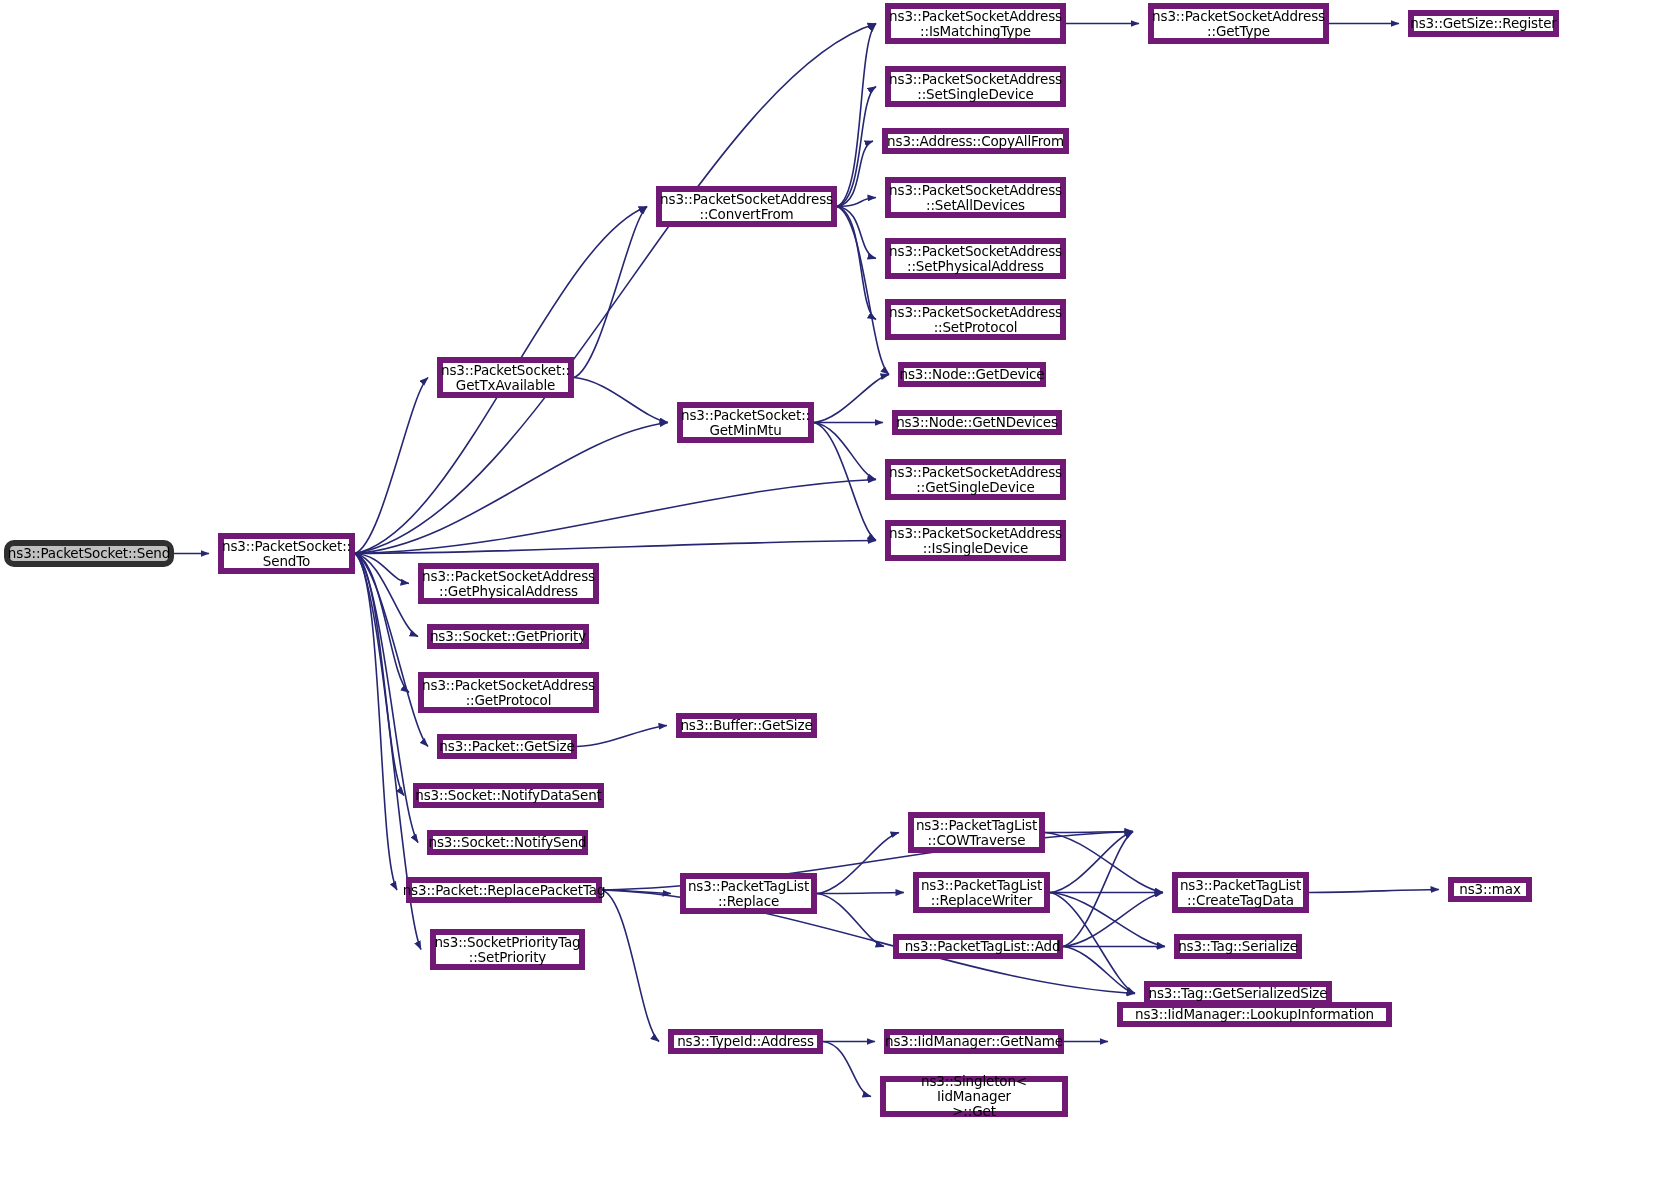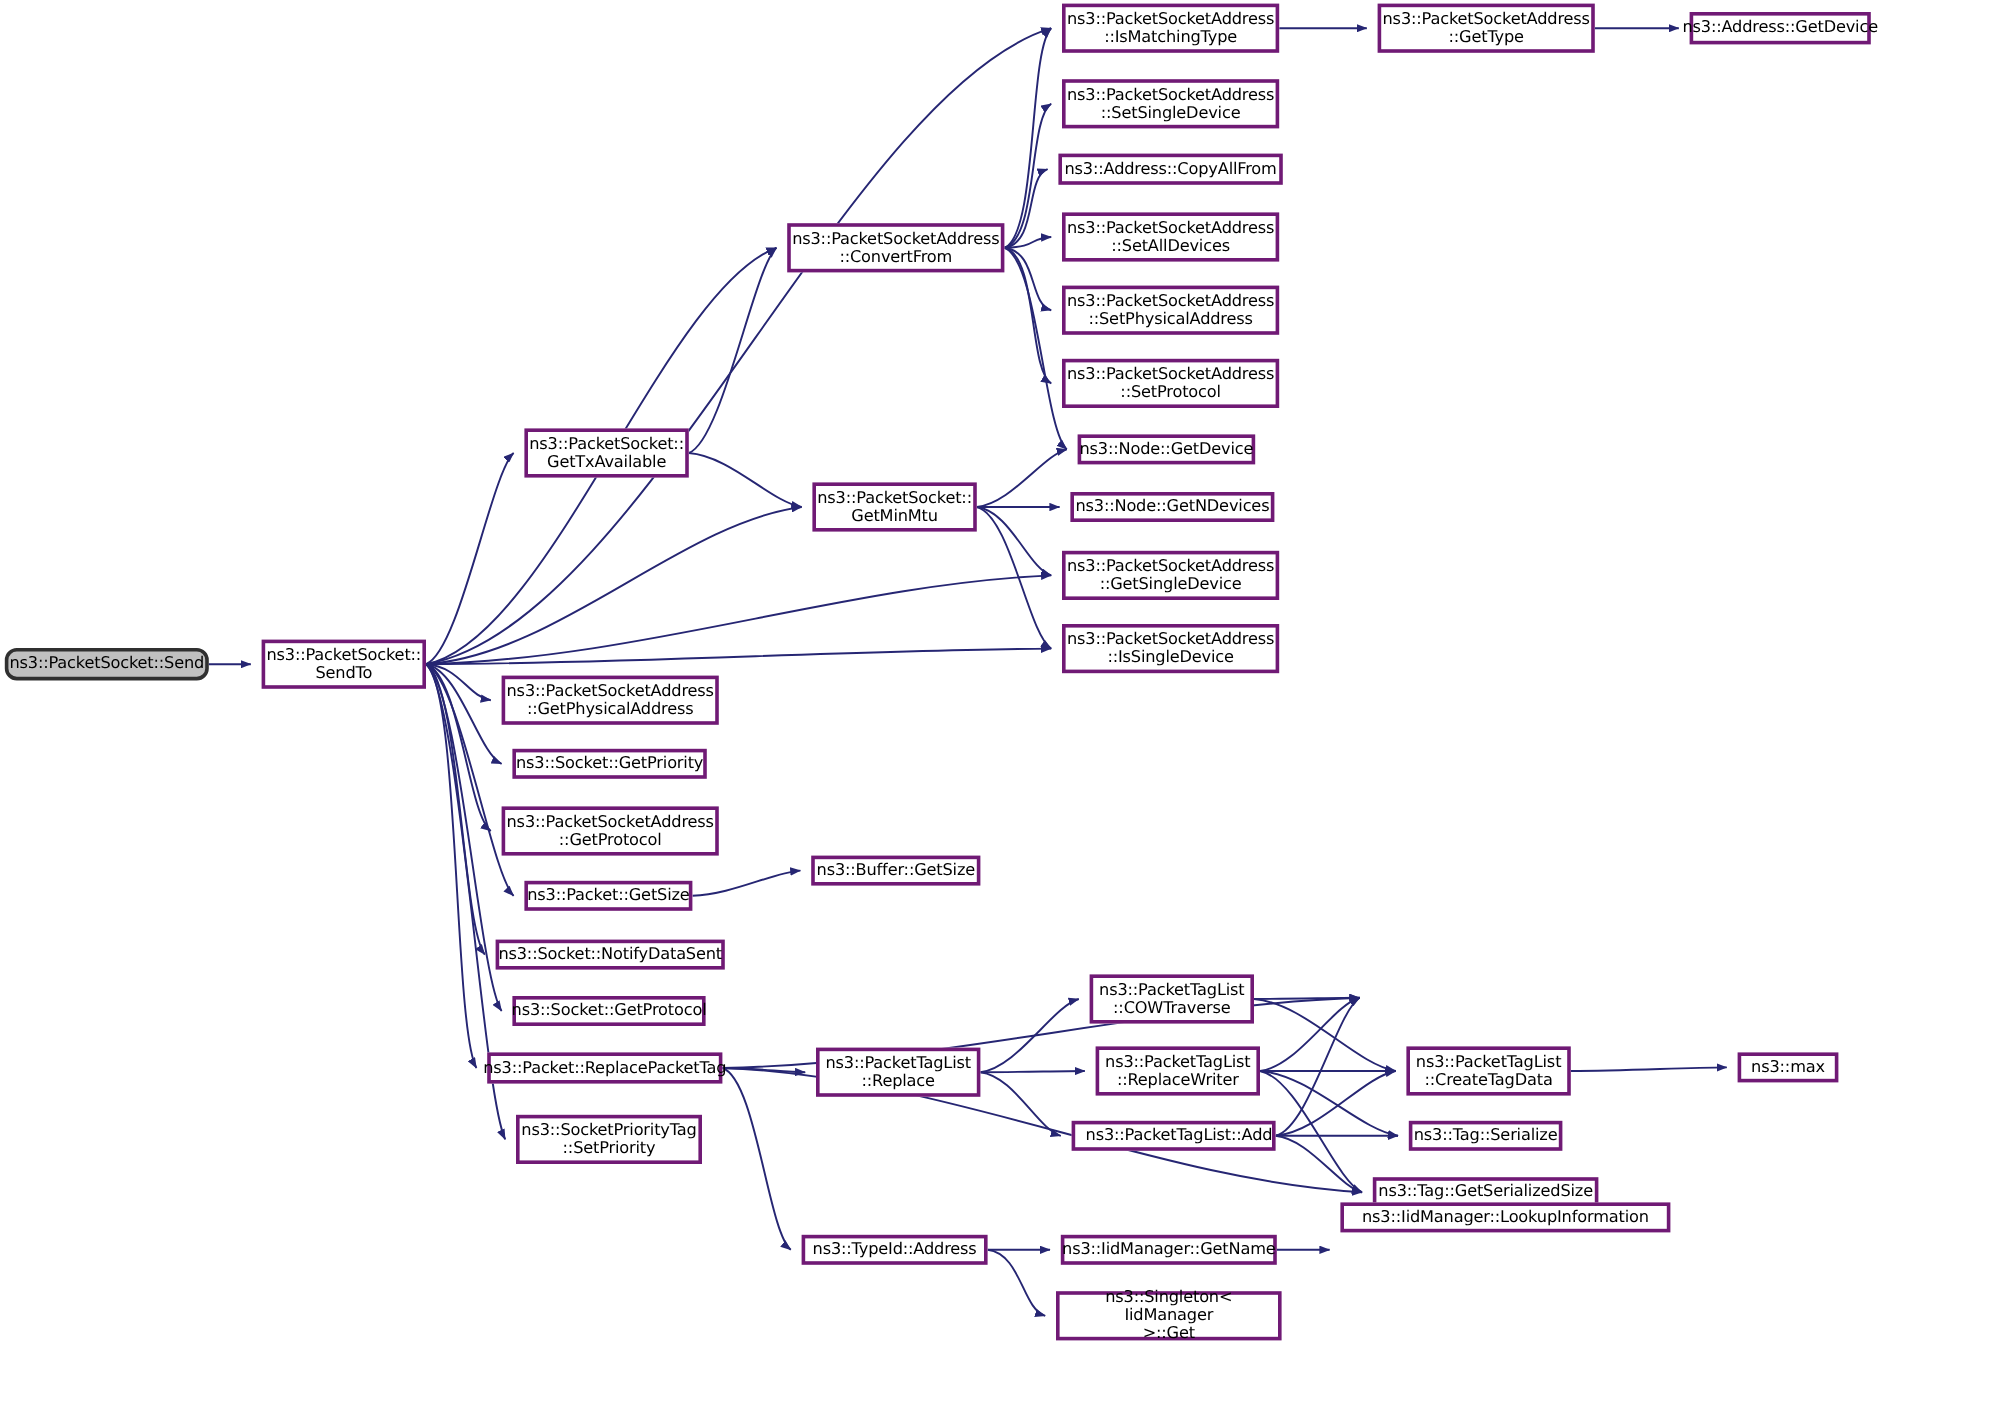--- a/index.html
+++ b/index.html
@@ -19,21 +19,21 @@
     position: absolute;
     left: 0;
     top: 0;
     width: 1663px;
     height: 1189px;
     pointer-events: none;
   }
   .node {
     position: absolute;
     box-sizing: border-box;
-    border: 3px solid #701a75;
+    border: 6px solid #701a75;
     background: #ffffff;
     color: #000000;
     font-size: 13.5px;
     line-height: 15px;
     text-align: center;
     display: flex;
     align-items: center;
     justify-content: center;
     padding: 0 3px;
     white-space: pre-line;
@@ -109,21 +109,21 @@
         <path d="M1064,1041.5 C1092,1041.5 1089,1041.5 1108,1041.5" marker-end="url(#ah)"></path>
       </g>
   </svg>
 <div class="node root" style="left: 4px; top: 540px; width: 170px; height: 27px; border-radius: 10px;">ns3::PacketSocket::Send</div>
     <div class="node" style="left: 218px; top: 533px; width: 137px; height: 41px;">ns3::PacketSocket::
 SendTo</div>
     <div class="node" style="left: 885px; top: 3px; width: 181px; height: 41px;">ns3::PacketSocketAddress
 ::IsMatchingType</div>
     <div class="node" style="left: 1148px; top: 3px; width: 181px; height: 41px;">ns3::PacketSocketAddress
 ::GetType</div>
-    <div class="node" style="left: 1408px; top: 10px; width: 151px; height: 27px;">ns3::Address::GetDevice</div>
+    <div class="node" style="left: 1408px; top: 10px; width: 151px; height: 27px;">ns3::GetSize::Register</div>
     <div class="node" style="left: 885px; top: 66px; width: 181px; height: 41px;">ns3::PacketSocketAddress
 ::SetSingleDevice</div>
     <div class="node" style="left: 882px; top: 128px; width: 187px; height: 26px;">ns3::Address::CopyAllFrom</div>
     <div class="node" style="left: 885px; top: 177px; width: 181px; height: 41px;">ns3::PacketSocketAddress
 ::SetAllDevices</div>
     <div class="node" style="left: 885px; top: 238px; width: 181px; height: 41px;">ns3::PacketSocketAddress
 ::SetPhysicalAddress</div>
     <div class="node" style="left: 885px; top: 299px; width: 181px; height: 41px;">ns3::PacketSocketAddress
 ::SetProtocol</div>
     <div class="node" style="left: 656px; top: 186px; width: 181px; height: 41px;">ns3::PacketSocketAddress
@@ -139,21 +139,21 @@
     <div class="node" style="left: 885px; top: 520px; width: 181px; height: 41px;">ns3::PacketSocketAddress
 ::IsSingleDevice</div>
     <div class="node" style="left: 418px; top: 563px; width: 181px; height: 41px;">ns3::PacketSocketAddress
 ::GetPhysicalAddress</div>
     <div class="node" style="left: 427px; top: 624px; width: 162px; height: 25px;">ns3::Socket::GetPriority</div>
     <div class="node" style="left: 418px; top: 672px; width: 181px; height: 41px;">ns3::PacketSocketAddress
 ::GetProtocol</div>
     <div class="node" style="left: 437px; top: 734px; width: 140px; height: 25px;">ns3::Packet::GetSize</div>
     <div class="node" style="left: 676px; top: 713px; width: 141px; height: 25px;">ns3::Buffer::GetSize</div>
     <div class="node" style="left: 413px; top: 783px; width: 191px; height: 25px;">ns3::Socket::NotifyDataSent</div>
-    <div class="node" style="left: 427px; top: 830px; width: 161px; height: 25px;">ns3::Socket::GetProtocol</div>
+    <div class="node" style="left: 427px; top: 830px; width: 161px; height: 25px;">ns3::Socket::NotifySend</div>
     <div class="node" style="left: 406px; top: 877px; width: 196px; height: 26px;">ns3::Packet::ReplacePacketTag</div>
     <div class="node" style="left: 430px; top: 929px; width: 155px; height: 41px;">ns3::SocketPriorityTag
 ::SetPriority</div>
     <div class="node" style="left: 680px; top: 873px; width: 137px; height: 41px;">ns3::PacketTagList
 ::Replace</div>
     <div class="node" style="left: 908px; top: 812px; width: 137px; height: 41px;">ns3::PacketTagList
 ::COWTraverse</div>
     <div class="node" style="left: 913px; top: 872px; width: 137px; height: 41px;">ns3::PacketTagList
 ::ReplaceWriter</div>
     <div class="node" style="left: 893px; top: 934px; width: 170px; height: 25px; padding-left: 12px;">ns3::PacketTagList::Add</div>

